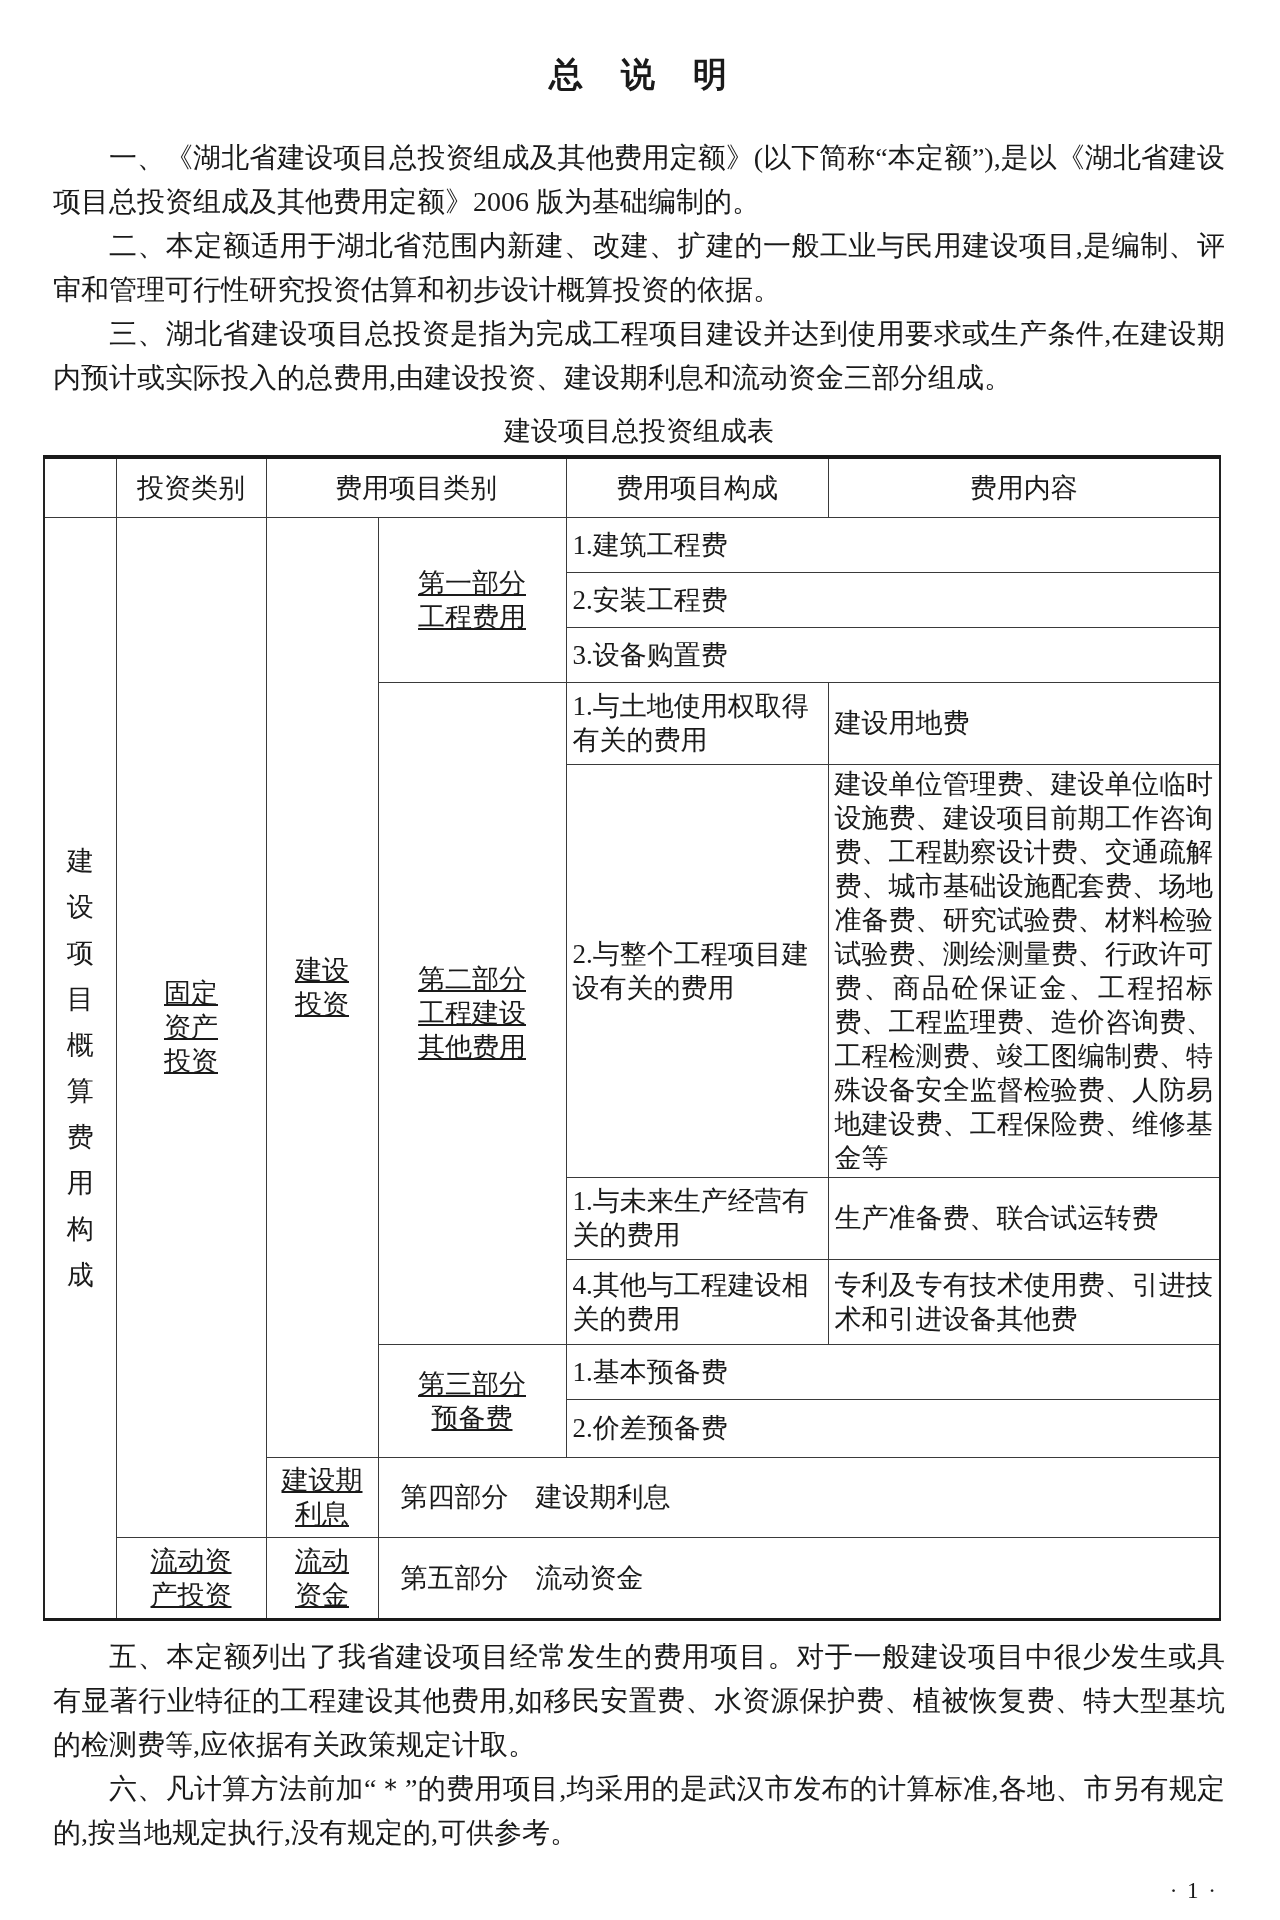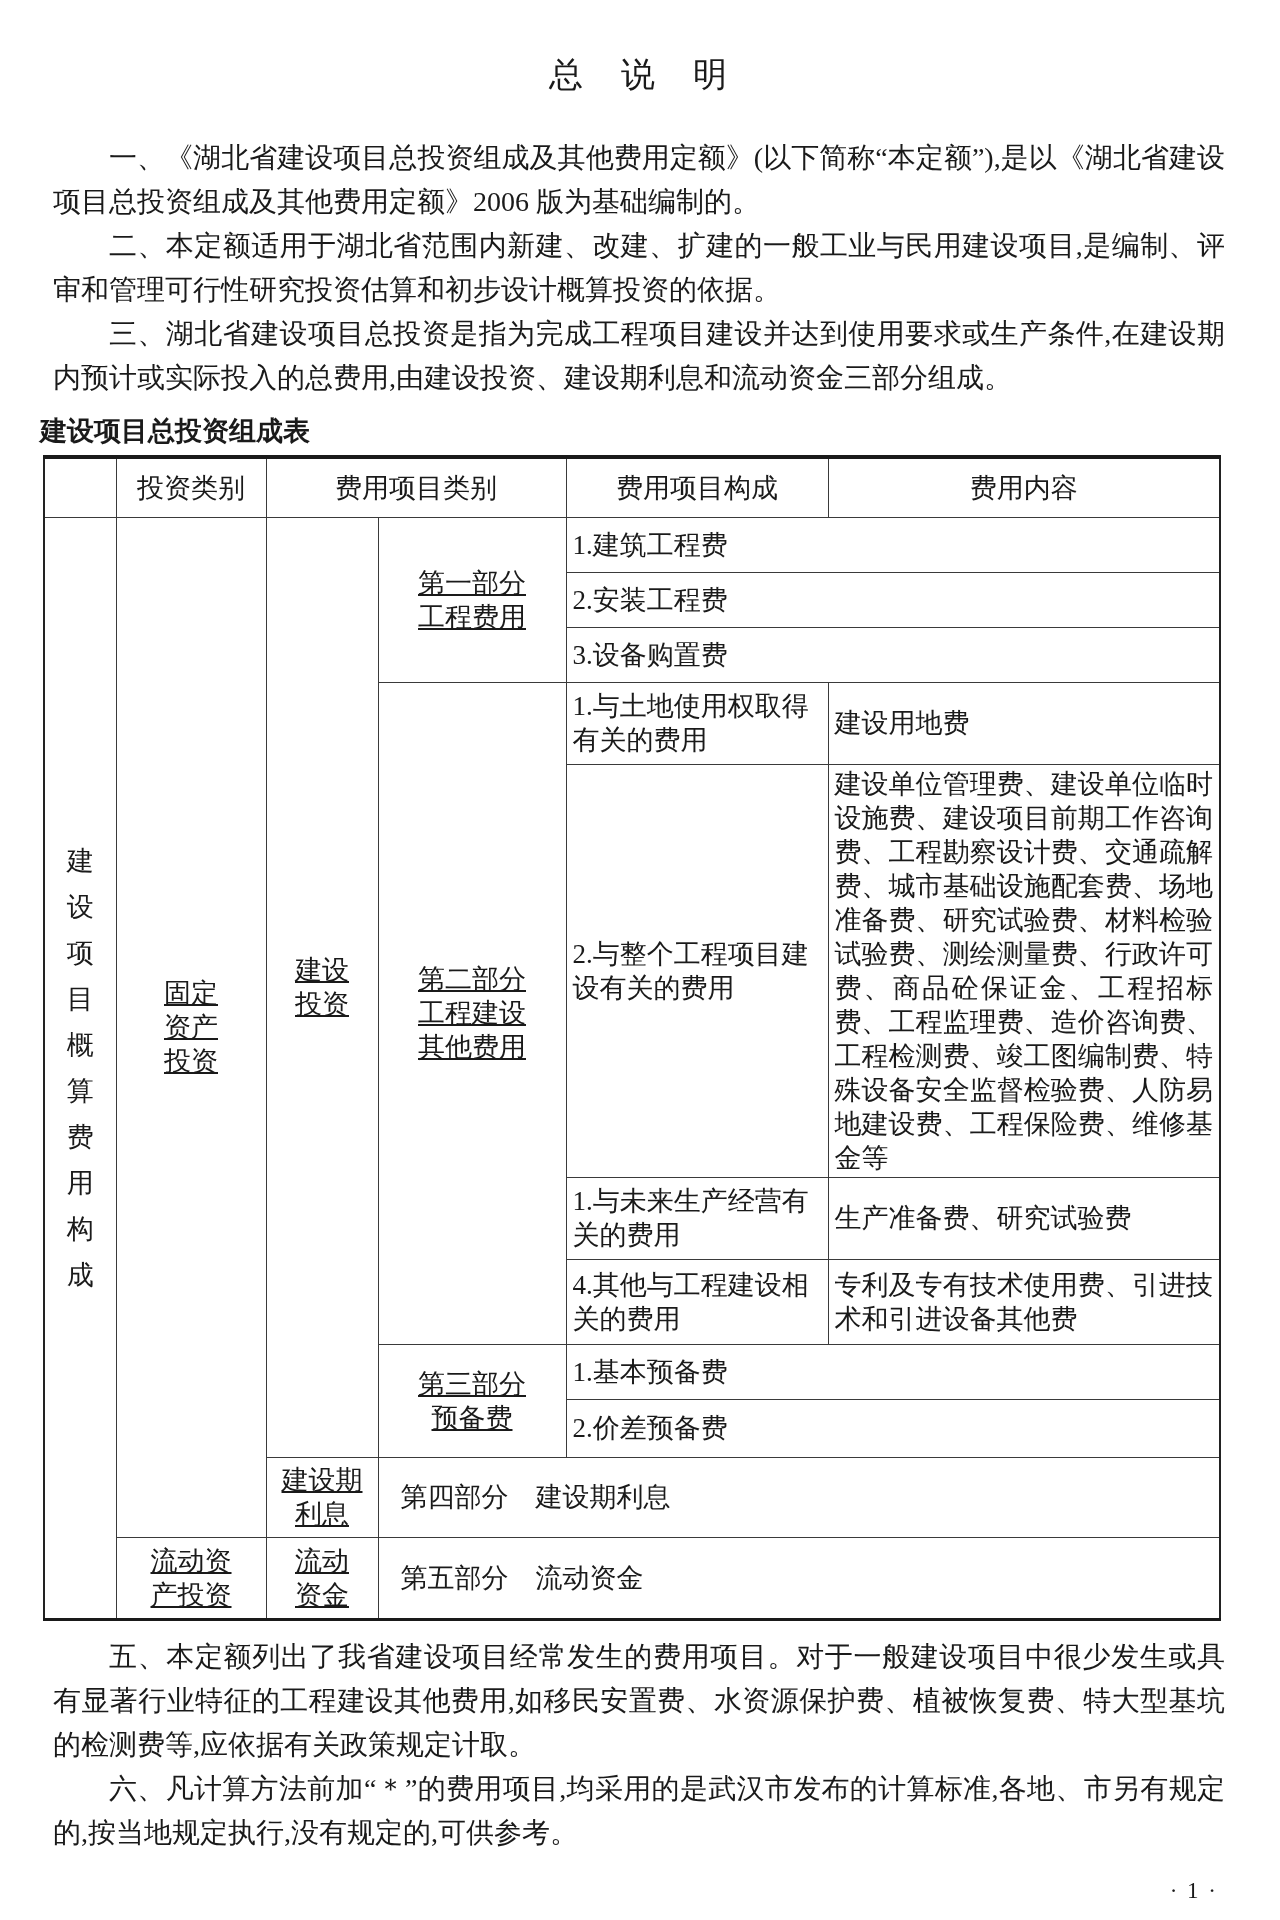--- a/index.html
+++ b/index.html
@@ -9,36 +9,36 @@
     color:#1a1a1a;
     position:relative;
     overflow:hidden;
   }
   .page{
     padding:52px 42px 0 40px;
   }
   .doc-title{
     text-align:center;
     font-size:34px;
-    font-weight:normal;
+    font-weight:bold;
     margin:0 0 38px 0;
     letter-spacing:2px;
   }
   .para-block{margin:13px;}
   .para{
     font-size:28px;
     line-height:44px;
     text-indent:2em;
     text-align:justify;
     margin:0;
   }
   .table-title{
-    text-align:left;
+    text-align:center;
     font-size:27px;
-    font-weight:bold;
+    font-weight:normal;
     margin:8px 0 6px 0;
   }
   table.comp{
     border-collapse:collapse;
     table-layout:fixed;
     width:1176px;
     margin-left:3px;
     border-top:4px solid #1a1a1a;
     border-bottom:3px solid #1a1a1a;
     border-left:2px solid #222;
@@ -131,21 +131,21 @@
 其他费用</td>
       <td class="item">1.与土地使用权取得有关的费用</td>
       <td class="content">建设用地费</td>
     </tr>
     <tr style="height:373px">
       <td class="item">2.与整个工程项目建设有关的费用</td>
       <td class="content longcell">建设单位管理费、建设单位临时设施费、建设项目前期工作咨询费、工程勘察设计费、交通疏解费、城市基础设施配套费、场地准备费、研究试验费、材料检验试验费、测绘测量费、行政许可费、商品砼保证金、工程招标费、工程监理费、造价咨询费、工程检测费、竣工图编制费、特殊设备安全监督检验费、人防易地建设费、工程保险费、维修基金等</td>
     </tr>
     <tr style="height:82px">
       <td class="item">1.与未来生产经营有关的费用</td>
-      <td class="content">生产准备费、研究试验费</td>
+      <td class="content">生产准备费、联合试运转费</td>
     </tr>
     <tr style="height:85px">
       <td class="item">4.其他与工程建设相关的费用</td>
       <td class="content">专利及专有技术使用费、引进技术和引进设备其他费</td>
     </tr>
     <tr style="height:55px">
       <td class="center pre" rowspan="2">第三部分
 预备费</td>
       <td class="item" colspan="2">1.基本预备费</td>
     </tr>

